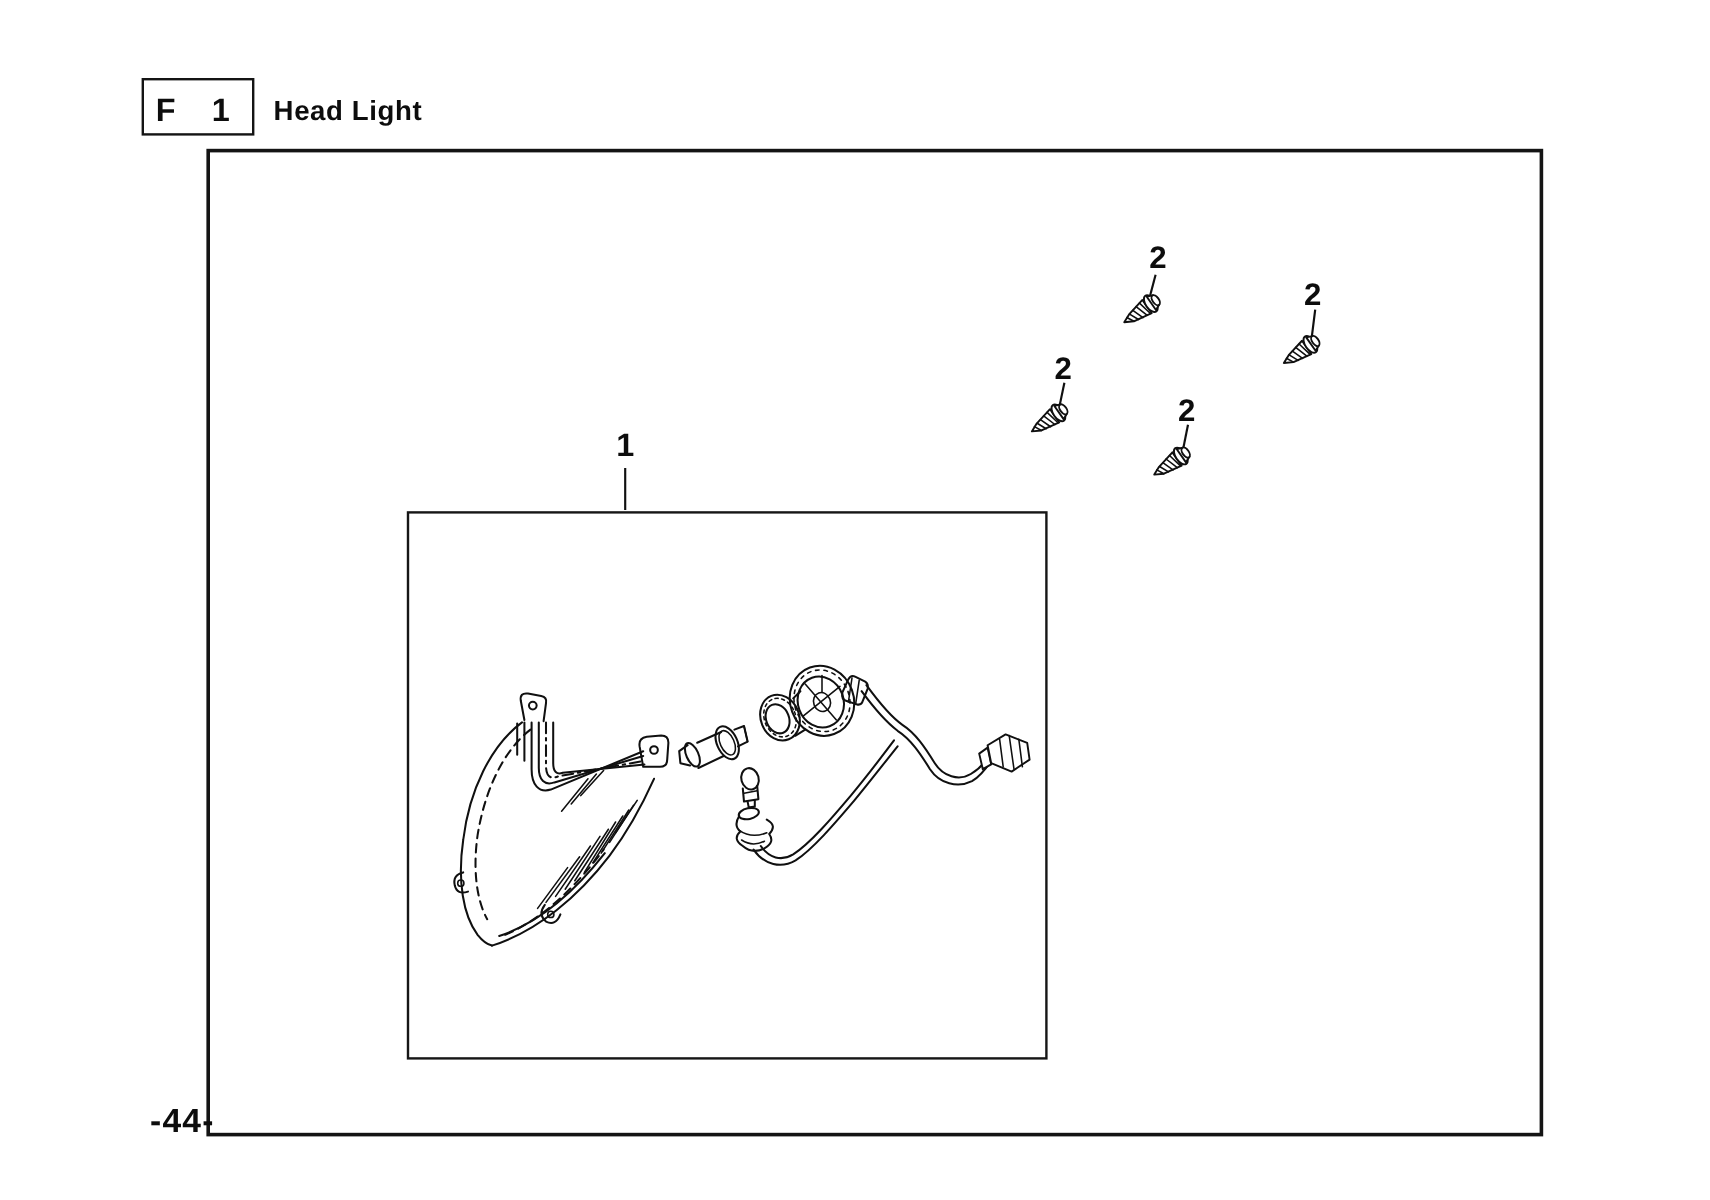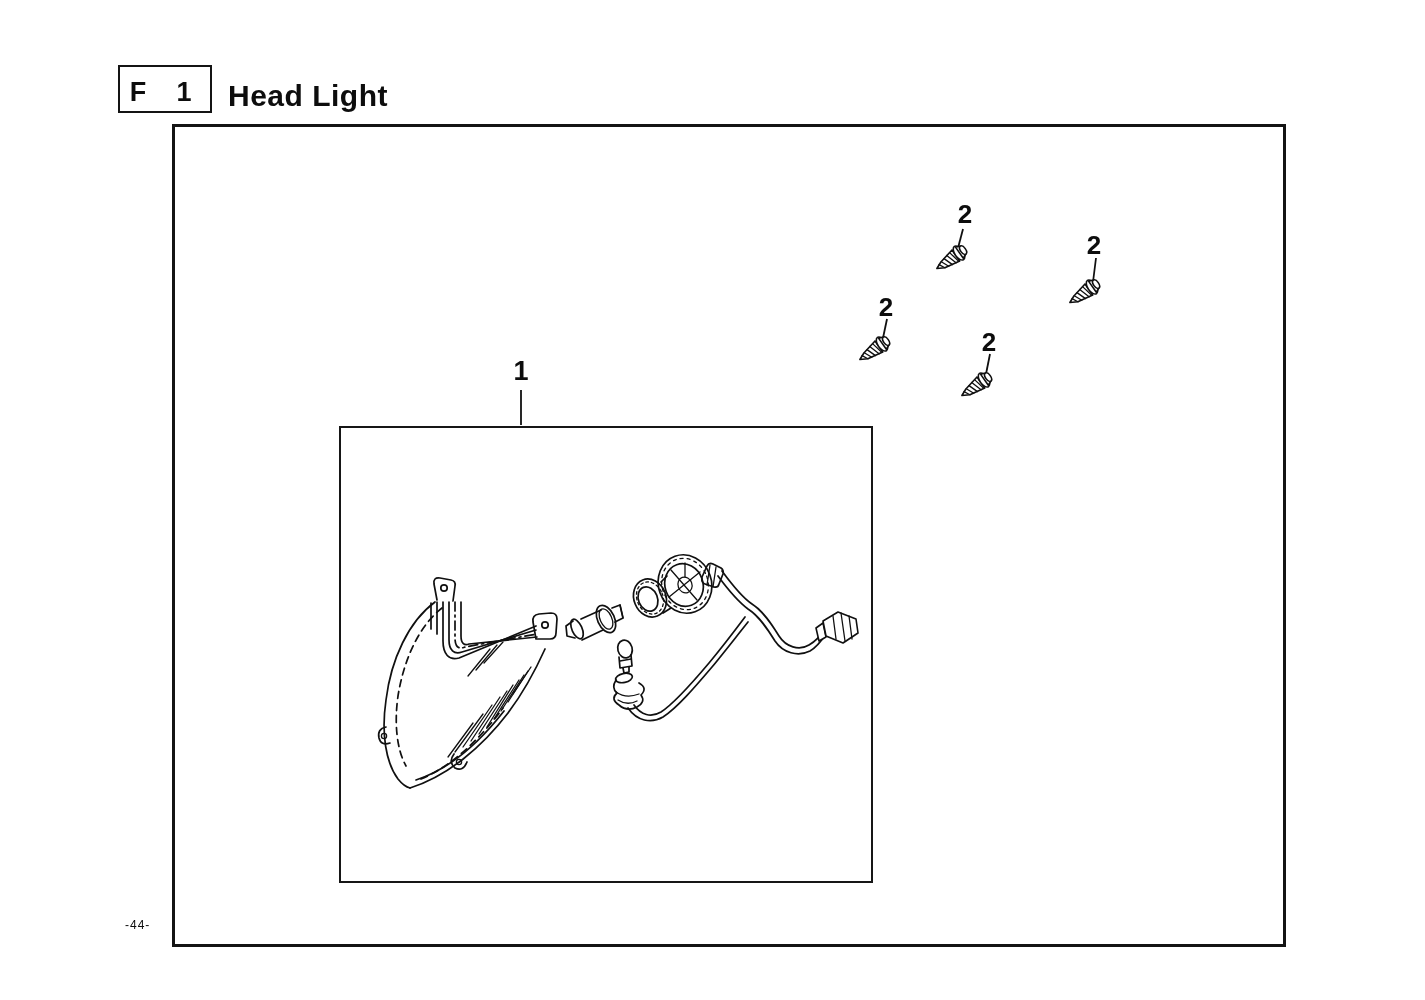--- a/index.html
+++ b/index.html
@@ -18,21 +18,21 @@
   }
   .header-box .code{
     position:absolute;top:0;height:48px;line-height:51px;
     width:32px;text-align:center;
     font-size:27px;font-weight:bold;
   }
   .code-letter{left:2px;}
   .code-number{left:48px;}
   .page-title{
     left:228px;top:79px;
-    font-size:30px;font-weight:bold;letter-spacing:0.5px;
+    font-size:23px;font-weight:bold;letter-spacing:0.5px;
     white-space:nowrap;
   }
   .outer-frame{
     left:172px;top:124px;width:1114px;height:823px;
     border:3px solid #141414;box-sizing:border-box;
   }
   .part-box{
     left:339px;top:426px;width:534px;height:457px;
     border:2px solid #161616;box-sizing:border-box;
     background:#ffffff;
@@ -41,21 +41,21 @@
     font-size:26px;font-weight:bold;line-height:28px;
     width:24px;text-align:center;
   }
   .callout-1{left:509px;top:357px;font-size:27px;}
   .callout-2a{left:953px;top:200px;}
   .callout-2b{left:1082px;top:231px;}
   .callout-2c{left:874px;top:293px;}
   .callout-2d{left:977px;top:328px;}
   .page-number{
     left:125px;top:918px;
-    font-size:12px;font-weight:normal;letter-spacing:1px;
+    font-size:28px;font-weight:bold;letter-spacing:1px;
   }
   svg.diagram{left:0;top:0;pointer-events:none;}
   .ln{stroke:#101010;fill:none;stroke-width:1.7;stroke-linecap:round;stroke-linejoin:round;}
   .lnthin{stroke:#101010;fill:none;stroke-width:1.3;stroke-linecap:round;}
   .lnfill{stroke:#101010;fill:#ffffff;stroke-width:1.6;stroke-linejoin:round;}
   .dash{stroke-dasharray:7 5;}
   .dashdot{stroke-dasharray:9 4 2 4;}
   .tick{stroke-dasharray:3 4;}
   .tick2{stroke-dasharray:2.5 3;}
   .leader{stroke:#101010;stroke-width:1.8;fill:none;}

